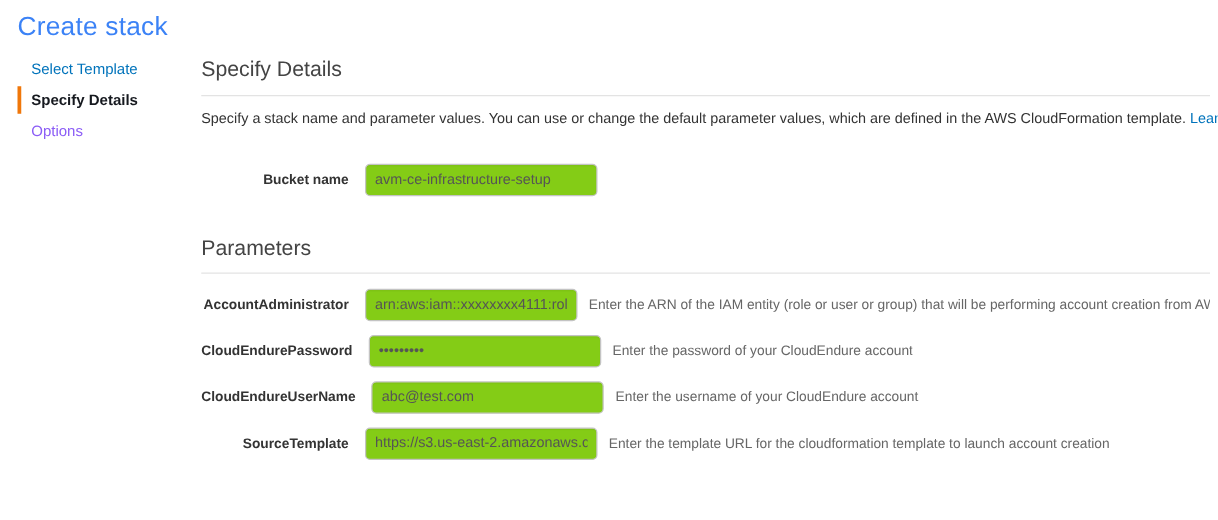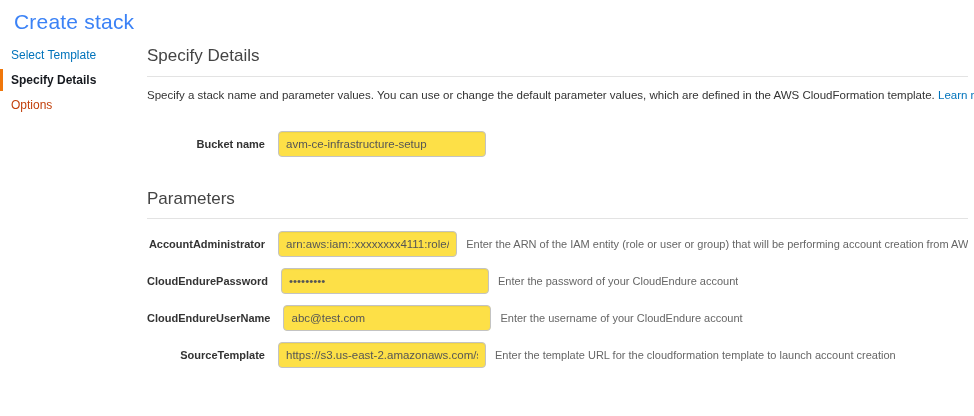--- a/index.html
+++ b/index.html
@@ -15,31 +15,32 @@
   .page-title {
     font-size: 21px;
     font-weight: 400;
     color: #3b82f6;
     padding: 10px 0 0 14px;
     letter-spacing: 0.2px;
   }
 
   .content {
     display: flex;
+    padding-left: 14px;
     margin-top: 10px;
   }
 
   
   .sidebar { flex: 0 0 147px; }
   .nav-item {
     font-size: 12px;
     padding: 4px 0 4px 8px;
     border-left: 3px solid transparent;
     margin-bottom: 3px;
-    color: #c2410c;
+    color: #8b5cf6;
     cursor: default;
     white-space: nowrap;
   }
   .nav-item.link { color: #0073bb; cursor: pointer; }
   .nav-item.active {
     border-left-color: #f0770a;
     color: #16191f;
     font-weight: bold;
   }
 
@@ -76,29 +77,29 @@
   .form-row .field-label {
     flex: 0 0 118px;
     text-align: right;
     font-size: 11px;
     font-weight: bold;
     color: #333;
     margin-right: 13px;
     white-space: nowrap;
   }
   .text-input {
-    width: 208px;
+    width: 186px;
     height: 26px;
     padding: 4px 7px;
     font-family: "Liberation Sans", "DejaVu Sans", sans-serif;
     font-size: 11.5px;
     color: #555;
     border: 1px solid #c3c3c3;
     border-radius: 4px;
-    background: #fde047;
+    background: #84cc16;
     box-shadow: inset 0 1px 1px rgba(0,0,0,0.05);
     outline: none;
   }
   .help-text {
     font-size: 11px;
     color: #666;
     margin-left: 9px;
     white-space: nowrap;
     overflow: hidden;
   }

